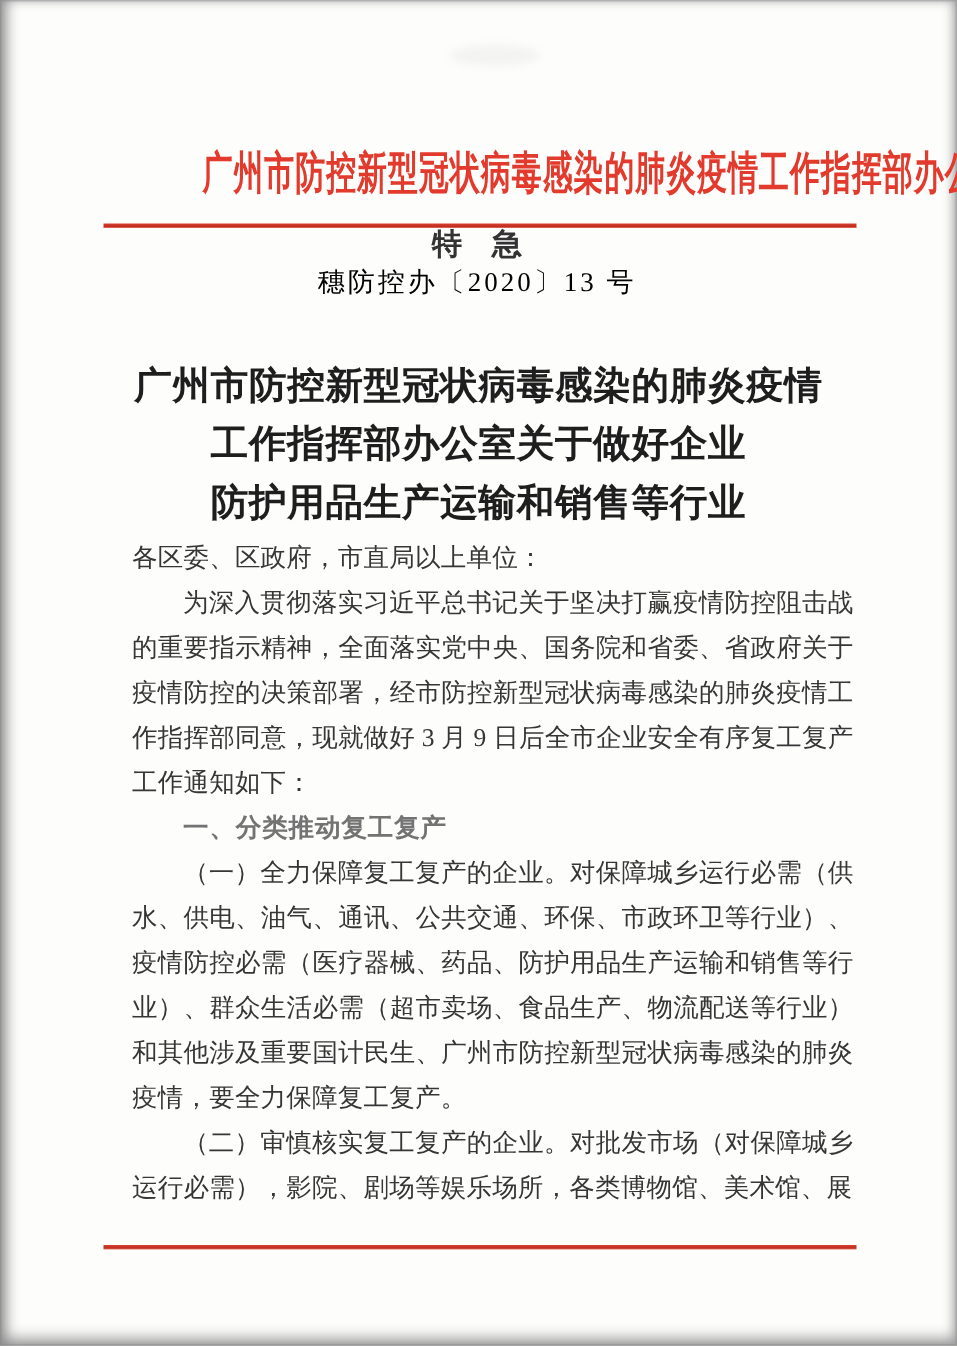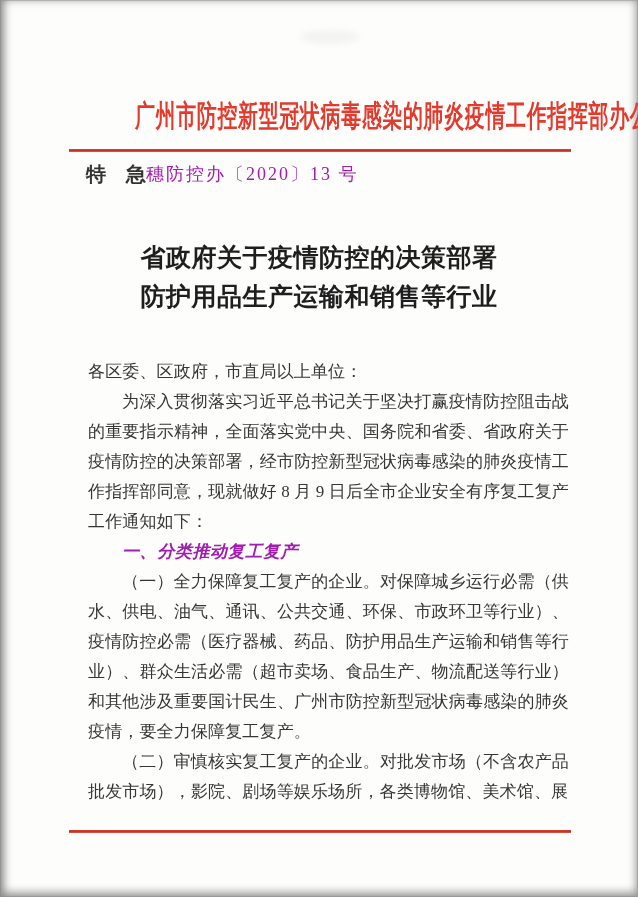--- a/index.html
+++ b/index.html
@@ -29,80 +29,81 @@
     transform:scaleX(0.665);
     transform-origin:50% 50%;
   }
   .rule-red{
     position:absolute;left:69px;width:502px;height:3px;
     background:linear-gradient(#d8402f,#bf2f22 70%,#e5796d);
   }
   .rule-top{top:149px;}
   .rule-bottom{top:830px;}
   .meta-row{
-    position:absolute;top:160px;left:86px;right:75px;height:28px;
-    display:flex;justify-content:flex-start;align-items:center;
+    position:absolute;top:160px;left:73px;right:75px;height:28px;
+    display:flex;justify-content:center;align-items:center;
     color:#3a3a3a;
+    flex-direction:column;
   }
   .urgency{
     font-family:"Liberation Sans","DejaVu Sans",sans-serif;
     font-weight:bold;font-size:20px;color:#333;
   }
   .doc-number{
-    font-size:18px;letter-spacing:2px;color:#a21caf;
+    font-size:18px;letter-spacing:2px;color:#000000;
   }
   .doc-title{
     position:absolute;top:238px;left:0;right:0;
     text-align:center;
     font-weight:bold;font-size:25px;line-height:39px;
     color:#1e1e1e;letter-spacing:0.5px;
   }
   .body-text{
     position:absolute;top:357px;left:88px;width:481px;
     font-size:17px;line-height:30px;
     color:#363636;
     text-align:justify;
     letter-spacing:0.15px;
   }
   .para{text-indent:2em;margin:0;}
   .no-indent{text-indent:0;margin:0;}
   .section-heading{
     text-indent:2em;margin:0;
     font-family:"Liberation Sans","DejaVu Sans",sans-serif;
-    font-weight:bold;color:#a21caf;
+    font-weight:bold;color:#737373;
     letter-spacing:0.6px;
-    font-style:italic;
   }
   .smudge{position:absolute;background:rgba(160,160,160,0.10);border-radius:50%;filter:blur(3px);}
 </style>
 </head>
 <body>
 
 <div class="scan">
 
   <div class="masthead">
     <span class="squeeze">广州市防控新型冠状病毒感染的肺炎疫情工作指挥部办公室</span>
   </div>
 
   <div class="rule-red rule-top"></div>
 
   <div class="meta-row">
     <span class="urgency">特　急</span>
     <span class="doc-number">穗防控办〔2020〕13 号</span>
   </div>
 
   <div class="doc-title">
-    <div>省政府关于疫情防控的决策部署</div>
+    <div>广州市防控新型冠状病毒感染的肺炎疫情</div>
+    <div>工作指挥部办公室关于做好企业</div>
     <div>防护用品生产运输和销售等行业</div>
   </div>
 
   <div class="body-text">
     <p class="no-indent">各区委、区政府，市直局以上单位：</p>
-    <p class="para">为深入贯彻落实习近平总书记关于坚决打赢疫情防控阻击战的重要指示精神，全面落实党中央、国务院和省委、省政府关于疫情防控的决策部署，经市防控新型冠状病毒感染的肺炎疫情工作指挥部同意，现就做好 8 月 9 日后全市企业安全有序复工复产工作通知如下：</p>
+    <p class="para">为深入贯彻落实习近平总书记关于坚决打赢疫情防控阻击战的重要指示精神，全面落实党中央、国务院和省委、省政府关于疫情防控的决策部署，经市防控新型冠状病毒感染的肺炎疫情工作指挥部同意，现就做好 3 月 9 日后全市企业安全有序复工复产工作通知如下：</p>
     <p class="section-heading">一、分类推动复工复产</p>
     <p class="para">（一）全力保障复工复产的企业。对保障城乡运行必需（供水、供电、油气、通讯、公共交通、环保、市政环卫等行业）、疫情防控必需（医疗器械、药品、防护用品生产运输和销售等行业）、群众生活必需（超市卖场、食品生产、物流配送等行业）和其他涉及重要国计民生、广州市防控新型冠状病毒感染的肺炎疫情，要全力保障复工复产。</p>
-    <p class="para">（二）审慎核实复工复产的企业。对批发市场（不含农产品批发市场），影院、剧场等娱乐场所，各类博物馆、美术馆、展</p>
+    <p class="para">（二）审慎核实复工复产的企业。对批发市场（对保障城乡运行必需），影院、剧场等娱乐场所，各类博物馆、美术馆、展</p>
   </div>
 
   <div class="rule-red rule-bottom"></div>
 
   <div class="smudge" style="top:30px;left:300px;width:60px;height:14px;"></div>
 </div>
 
 </body></html>

